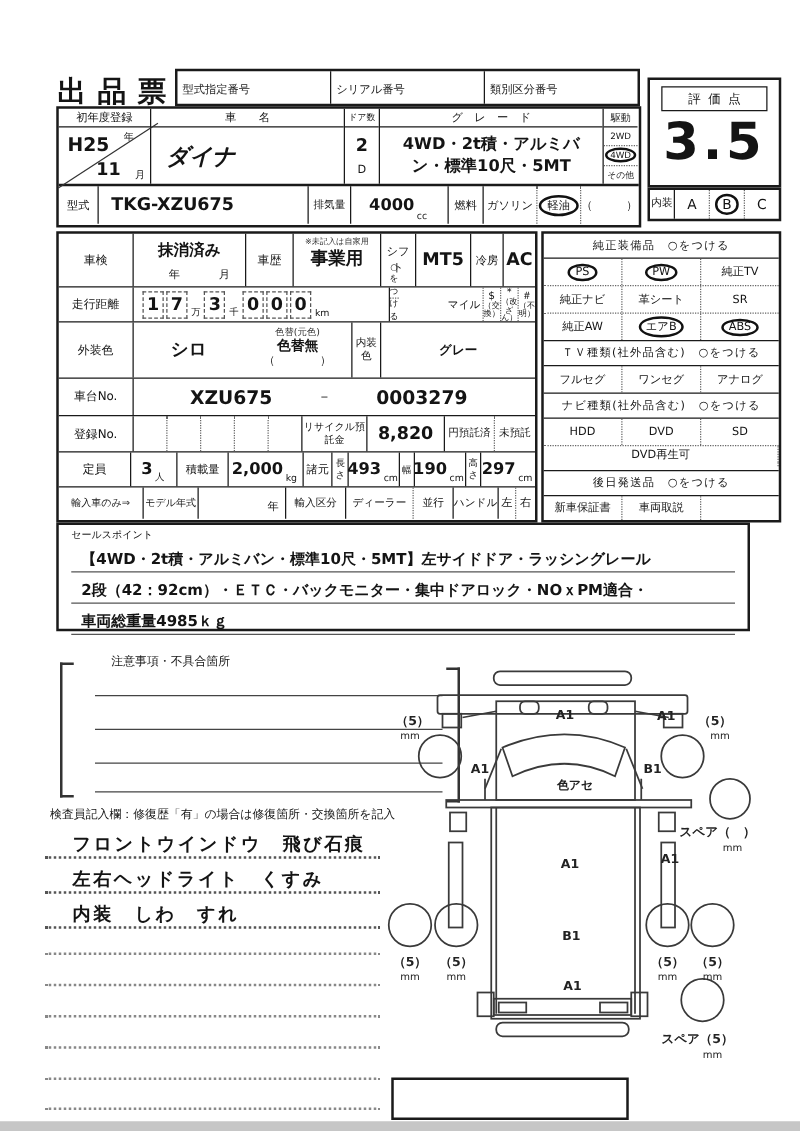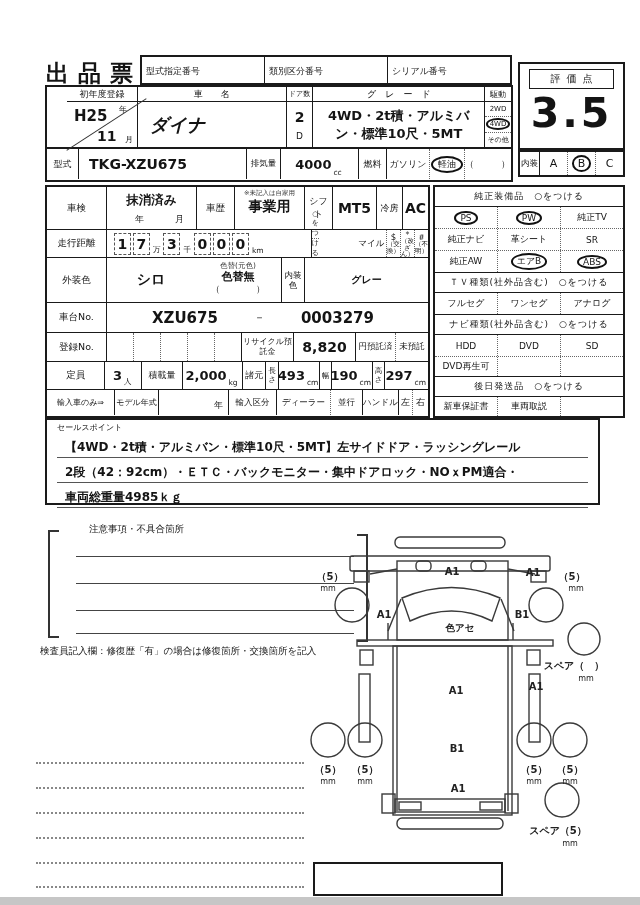--- a/index.html
+++ b/index.html
@@ -35,21 +35,21 @@
   #interior-box .gcell { flex:1; display:flex; align-items:center; justify-content:center; font-size:11px; border-right:1.5px dotted #666; }
   #interior-box .gcell:last-child { border-right:none; }
   #interior-box .circled { padding:0 4px; border-width:2px; }
 
   
   #main-table { left:45px; top:85px; width:468px; height:97px; }
   #main-table .hdr { height:15px; font-size:9px; display:flex; align-items:center; justify-content:center; border-bottom:1.5px solid #1a1a1a; }
   #mt-row1 { display:flex; height:62px; border-bottom:2px solid #1a1a1a; }
   .mt-col { border-right:1.5px solid #1a1a1a; display:flex; flex-direction:column; }
   .mt-col:last-child { border-right:none; }
-  #col-reg { width:74px;margin-left:20px; } #col-name { width:155px; } #col-doors { width:28px; }
+  #col-reg { width:74px; } #col-name { width:155px; } #col-doors { width:28px; }
   #col-grade { width:179px; } #col-drive { width:27px; }
   #reg-value { position:relative; flex:1; }
   #reg-diag { position:absolute; left:-8px; top:22px; width:95px; border-top:1.2px solid #333; transform:rotate(-33deg); }
   #reg-year { position:absolute; left:7px; top:5px; font-size:15px; font-weight:bold; }
   #reg-year-u { position:absolute; left:52px; top:2px; font-size:8px; }
   #reg-month { position:absolute; left:30px; top:26px; font-size:14px; font-weight:bold; }
   #reg-month-u { position:absolute; right:4px; bottom:2px; font-size:8px; }
   #name-value { flex:1; display:flex; align-items:center; padding-left:12px; font-size:18px; font-weight:bold;font-style:italic; }
   #doors-value { flex:1; display:flex; flex-direction:column; align-items:center; justify-content:center; font-size:14px; font-weight:bold; }
   #doors-suffix { font-size:9px; font-weight:normal; margin-top:6px; }
@@ -111,22 +111,22 @@
 </style>
 </head>
 <body>
 
 <div id="page">
 
   <div id="sheet-title" class="abs">出品票</div>
 
   <div id="header-strip" class="abs b-thick">
     <div class="hcell"><span class="lab">型式指定番号</span></div>
+    <div class="hcell"><span class="lab">シリアル番号</span></div>
     <div class="hcell"><span class="lab">類別区分番号</span></div>
-    <div class="hcell"><span class="lab">シリアル番号</span></div>
   </div>
 
   <div id="score-box" class="abs b-thick">
     <div id="score-title">評価点</div>
     <div id="score-value">3.5</div>
   </div>
   <div id="interior-box" class="abs b-thick">
     <div class="glabel">内装</div>
     <div class="gcell">
         <span>A</span>
@@ -373,21 +373,21 @@
       <div class="eq-cell">フルセグ</div>
       <div class="eq-cell">ワンセグ</div>
       <div class="eq-cell">アナログ</div>
     </div>
     <div class="eq-title">ナビ種類(社外品含む)　○をつける</div>
     <div class="eq-row" style="height:22px;">
       <div class="eq-cell">HDD</div>
       <div class="eq-cell">DVD</div>
       <div class="eq-cell">SD</div>
     </div>
-    <div class="eq-row solid" style="height:20px;">
+    <div class="eq-row solid" style="height:20px;flex-direction:column;">
       <div class="eq-cell">DVD再生可</div>
       <div class="eq-cell"></div>
       <div class="eq-cell"></div>
     </div>
     <div class="eq-title">後日発送品　○をつける</div>
     <div class="eq-row" style="flex:1;">
       <div class="eq-cell">新車保証書</div>
       <div class="eq-cell">車両取説</div>
       <div class="eq-cell"></div>
     </div>
@@ -404,20 +404,25 @@
     <div class="bl"></div>
     <div class="br"></div>
     <div id="notes-title">注意事項・不具合箇所</div>
     <div class="nline" style="top:26px;"></div>
     <div class="nline" style="top:53px;"></div>
     <div class="nline" style="top:80px;"></div>
     <div class="nline" style="top:103px;"></div>
   </div>
 
   <div id="inspector-label" class="abs">検査員記入欄：修復歴「有」の場合は修復箇所・交換箇所を記入</div>
+  <div id="inspector-entries" class="abs">
+    <div class="entry">フロントウインドウ　飛び石痕</div>
+    <div class="entry">左右ヘッドライト　くすみ</div>
+    <div class="entry">内装　しわ　すれ</div>
+  </div>
   <div class="eline" style="top:762px;"></div>
   <div class="eline" style="top:787px;"></div>
   <div class="eline" style="top:812px;"></div>
   <div class="eline" style="top:837px;"></div>
   <div class="eline" style="top:862px;"></div>
   <div class="eline" style="top:886px;"></div>
 
   <svg class="abs" style="left:300px; top:528px;" width="340" height="340" viewBox="0 0 340 340">
     <g stroke="#3a3a3a" stroke-width="1.4" fill="none">
       <rect x="95" y="9" width="110" height="11" rx="5"></rect>

